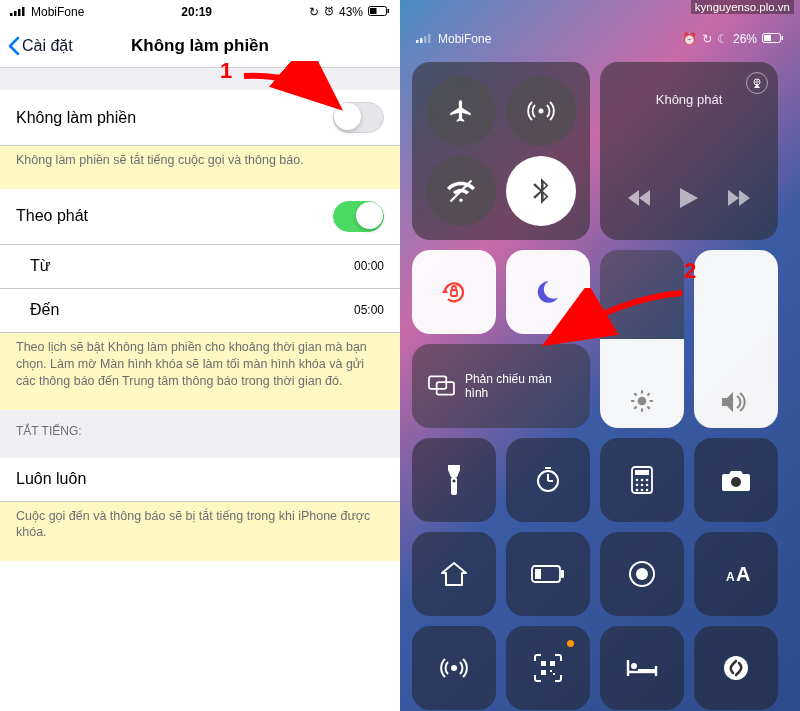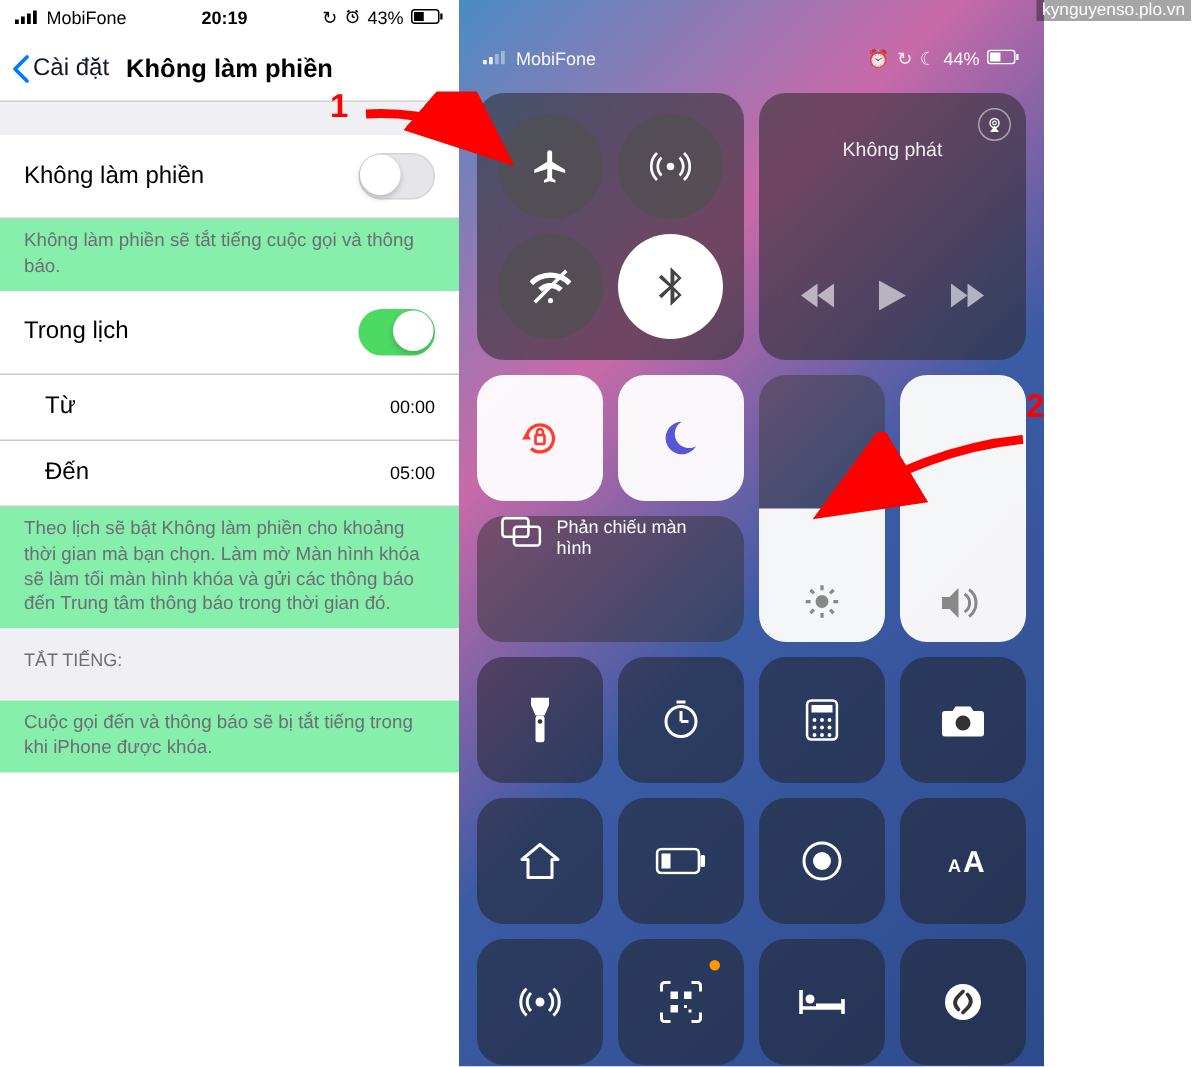--- a/index.html
+++ b/index.html
@@ -1,32 +1,32 @@
 <!DOCTYPE html>
 <html><head>
 <meta charset="utf-8">
 <style>
 * { box-sizing: border-box; margin: 0; padding: 0; }
 body { font-family: -apple-system, "Helvetica Neue", Arial, sans-serif; background: #fff; width: 800px; height: 711px; overflow: hidden; position: relative; }
-.wrap { display: flex; width: 696px; height: 711px; }
+.wrap { display: flex; width: 800px; height: 711px; }
 .left, .right { height: 100%; position: relative; }
 .left { width: 400px; background: #fff; }
 .right { width: 400px; background: linear-gradient(135deg, #4a8cc4 0%, #c96aa8 30%, #3b5ba5 55%, #2d4a8a 100%); }
 
 
 .status { display: flex; justify-content: space-between; align-items: center; padding: 4px 10px; font-size: 12px; height: 24px; }
 .status .l, .status .r { display: flex; align-items: center; gap: 5px; }
 .nav { display: flex; align-items: center; height: 44px; padding: 0 8px; border-bottom: 1px solid #d1d1d4; position: relative; }
 .back { color: #0f172a; font-size: 16px; display: flex; align-items: center; gap: 2px; }
 .back svg { width: 12px; height: 20px; }
 .nav-title { position: absolute; left: 50%; transform: translateX(-50%); font-size: 17px; font-weight: 600; }
 .row { background: #fff; display: flex; align-items: center; justify-content: space-between; padding: 12px 16px; border-bottom: 0.5px solid #c8c7cc; min-height: 44px; }
 .row .lbl { font-size: 16px; color: #000; }
 .row .val { font-size: 12px; color: #000; }
-.desc { padding: 6px 16px 8px; font-size: 12.5px; color: #6d6d72; line-height: 1.35; background: #86efac; }
+.desc { padding: 6px 16px 20px; font-size: 12.5px; color: #6d6d72; line-height: 1.35; background: #fef9c3; }
 .hdr { padding: 14px 16px 20px; font-size: 12px; color: #6d6d72; text-transform: uppercase; background: #efeff4; }
 .spacer { height: 22px; background: #efeff4; }
 
 .toggle { width: 51px; height: 31px; border-radius: 16px; background: #e5e5ea; border: 1.5px solid #d4d4d8; position: relative; }
 .toggle .knob { width: 27px; height: 27px; border-radius: 50%; background: #fff; position: absolute; top: 0; left: 0; box-shadow: 0 2px 4px rgba(0,0,0,0.2); }
 .toggle.on { background: #4cd964; border-color: #4cd964; }
 .toggle.on .knob { left: auto; right: 0; }
 .check { color: #007aff; font-size: 18px; }
 
 
@@ -40,21 +40,21 @@
 .cbtn.wifi { background: rgba(80,80,80,0.7); }
 .cbtn.bt { background: #fff; }
 .media { width: 178px; height: 178px; padding: 12px; display: flex; flex-direction: column; align-items: center; justify-content: space-between; color: #fff; position: relative; }
 .media-title { font-size: 13px; opacity: 0.9; text-align: left; padding-top: 18px; }
 .media-ctrl { display: flex; align-items: center; gap: 30px; padding-bottom: 16px; opacity: 0.6; }
 .airplay-badge { position: absolute; top: 10px; right: 10px; width: 22px; height: 22px; border-radius: 50%; border: 1.5px solid rgba(255,255,255,0.5); display: flex; align-items: center; justify-content: center; }
 
 .sq { width: 84px; height: 84px; border-radius: 18px; display: flex; align-items: center; justify-content: center; }
 .sq.white { background: rgba(255,255,255,0.95); }
 .sq.darker { background: rgba(30,30,30,0.5); }
-.mirror { width: 178px; height: 84px; background: rgba(50,50,50,0.5); border-radius: 18px; display: flex; align-items: flex-start; gap: 10px; padding: 0 16px; color: #fff; font-size: 12px; }
+.mirror { width: 178px; height: 84px; background: rgba(50,50,50,0.5); border-radius: 18px; display: flex; align-items: center; gap: 10px; padding: 0 16px; color: #fff; font-size: 12px; }
 .slider { width: 84px; height: 178px; border-radius: 18px; background: rgba(60,60,60,0.5); position: relative; overflow: hidden; display: flex; align-items: center; justify-content: center; }
 .slider.bright .fill { position: absolute; bottom: 0; left: 0; right: 0; height: 50%; background: rgba(255,255,255,0.95); }
 .slider.vol .fill { position: absolute; bottom: 0; left: 0; right: 0; height: 100%; background: rgba(255,255,255,0.95); }
 .slider svg { z-index: 1; }
 
 .grid4 { display: grid; grid-template-columns: repeat(4, 84px); gap: 10px; }
 
 
 .watermark { position: absolute; top: 0; right: 6px; text-align: right; z-index: 50; }
 .watermark .brand { font-size: 24px; font-weight: 900; color: #c1272d; font-family: Georgia, serif; }
@@ -121,57 +121,60 @@
 
     <div class="row">
       <span class="lbl">Không làm phiền</span>
       <div class="toggle">
           <div class="knob"></div>
         </div>
     </div>
     <div class="desc">Không làm phiền sẽ tắt tiếng cuộc gọi và thông báo.</div>
 
     <div class="row">
-      <span class="lbl">Trong lịch</span>
+      <span class="lbl">Theo phát</span>
       <div class="toggle on">
           <div class="knob"></div>
         </div>
     </div>
     <div class="row">
       <span class="lbl" style="padding-left:14px">Từ</span>
       <span class="val">00:00</span>
     </div>
     <div class="row">
       <span class="lbl" style="padding-left:14px">Đến</span>
       <span class="val">05:00</span>
     </div>
     <div class="desc">Theo lịch sẽ bật Không làm phiền cho khoảng thời gian mà bạn chọn. Làm mờ Màn hình khóa sẽ làm tối màn hình khóa và gửi các thông báo đến Trung tâm thông báo trong thời gian đó.</div>
 
     <div class="hdr">TẮT TIẾNG:</div>
+    <div class="row">
+      <span class="lbl">Luôn luôn</span>
+    </div>
     <div class="desc">Cuộc gọi đến và thông báo sẽ bị tắt tiếng trong khi iPhone được khóa.</div>
   </div>
 
   <div class="right">
     <div class="status2">
       <div style="display:flex;gap:6px;align-items:center">
         <span>
           <svg width="16" height="10" viewBox="0 0 16 10">
               <rect x="0" y="7" width="2.5" height="3" fill="#fff" opacity="0.9"></rect>
               <rect x="4" y="5" width="2.5" height="5" fill="#fff" opacity="0.9"></rect>
               <rect x="8" y="3" width="2.5" height="7" fill="#fff" opacity="0.4"></rect>
               <rect x="12" y="1" width="2.5" height="9" fill="#fff" opacity="0.4"></rect>
             </svg>
         </span>
         <span>MobiFone</span>
       </div>
       <div style="display:flex;gap:5px;align-items:center">
         <span style="opacity:0.9">⏰</span>
         <span style="opacity:0.9">↻</span>
         <span style="opacity:0.9">☾</span>
-        <span>44%</span>
+        <span>26%</span>
         <span>
           <svg width="22" height="10" viewBox="0 0 22 10">
               <rect x="0.5" y="0.5" width="18" height="9" rx="2" fill="none" stroke="#fff"></rect>
               <rect x="2" y="2" width="7" height="6" fill="#fff"></rect>
               <rect x="19.5" y="3" width="1.5" height="4" fill="#fff"></rect>
             </svg>
         </span>
       </div>
     </div>
 

